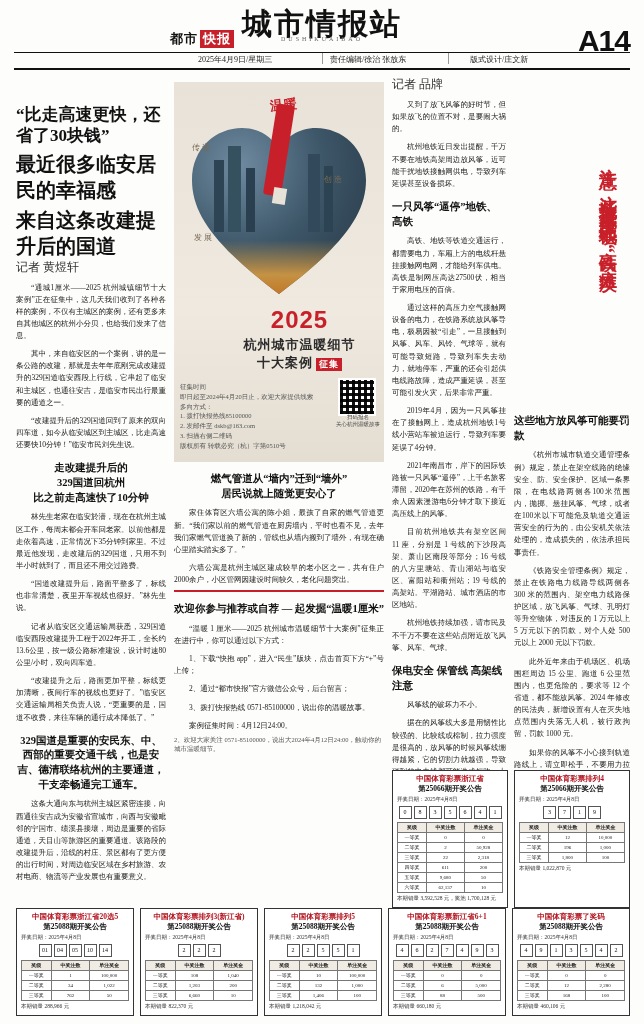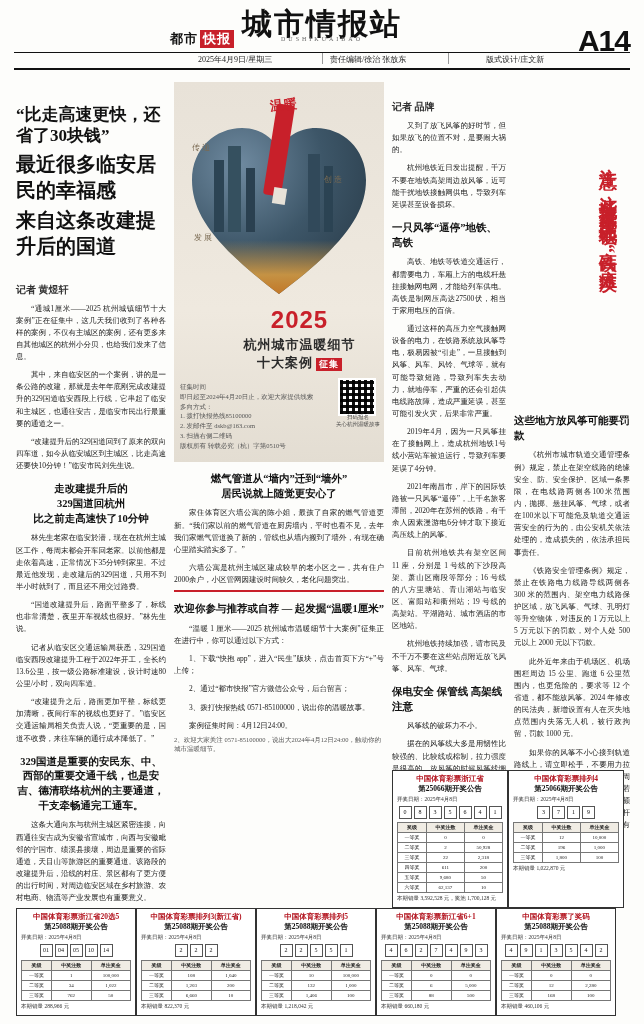--- a/index.html
+++ b/index.html
@@ -9,35 +9,35 @@
   
   .masthead{position:absolute;left:0;top:0;width:644px;height:62px;}
   .mast-title{position:absolute;left:0;top:4px;width:644px;text-align:center;font-family:"Liberation Serif",serif;font-size:30px;font-weight:bold;letter-spacing:2px;color:#111;}
   .mast-pinyin{position:absolute;left:0;top:36px;width:644px;text-align:center;font-size:6px;letter-spacing:3px;color:#666;}
   .mast-logo{position:absolute;left:170px;top:30px;font-size:13px;font-weight:bold;color:#111;letter-spacing:1px;}
   .mast-logo .kuai{display:inline-block;background:#c8202a;color:#fff;padding:0 3px;margin-left:2px;}
   .mast-rule{position:absolute;left:14px;top:52px;width:616px;height:1px;background:#111;}
   .mast-meta{position:absolute;top:54px;font-size:8px;color:#222;}
   .mast-date{left:198px;}
   .mast-editor{left:330px;}
-  .mast-design{left:452px;padding-left:34px;}
+  .mast-design{left:436px;padding-left:34px;}
   .mast-sep1{position:absolute;left:322px;top:53px;width:1px;height:11px;background:#999;}
   .mast-sep2{position:absolute;left:448px;top:53px;width:1px;height:11px;background:#999;}
   .pagenum{position:absolute;right:14px;top:24px;font-size:30px;font-weight:bold;font-family:"Liberation Sans",sans-serif;letter-spacing:-1px;color:#111;}
   .mast-rule2{position:absolute;left:14px;top:68px;width:616px;height:2px;background:#111;}
 
   
   .colA{position:absolute;left:16px;top:76px;width:150px;}
   .colB{position:absolute;left:174px;top:76px;width:210px;}
   .colC{position:absolute;left:392px;top:76px;width:114px;}
   .colD{position:absolute;left:514px;top:76px;width:116px;}
 
   .hl1{font-size:17px;font-weight:bold;line-height:1.25;letter-spacing:0px;color:#111;margin-top:28px;}
   .hl2{font-size:20px;font-weight:bold;line-height:1.3;color:#111;margin-top:4px;}
-  .byline{font-size:10px;color:#333;margin-top:24px;font-weight:bold;}
+  .byline{font-size:12px;color:#333;margin-top:0;}
   .bodytext{font-size:7.5px;line-height:1.62;text-align:justify;color:#1a1a1a;margin-top:6px;text-indent:2em;}
   .subhead{font-size:10.5px;font-weight:bold;line-height:1.4;margin-top:10px;color:#111;text-align:center;}
   .subhead.left{text-align:left;}
 
   
   .vhead{position:absolute;right:10px;top:78px;writing-mode:vertical-rl;font-size:18px;font-weight:bold;letter-spacing:3px;color:#c8202a;line-height:1.35;height:330px;}
 
   
   .art{position:relative;width:210px;height:380px;margin-top:6px;background:linear-gradient(180deg,#e8e2d8 0%,#efe9df 60%,#e3ddd2 100%);overflow:hidden;border:0;}
   .art-heart{position:absolute;left:14px;top:26px;width:182px;height:190px;background:
@@ -63,21 +63,21 @@
   .art-l2{font-size:13px;font-weight:bold;color:#2b2b2b;letter-spacing:1px;}
   .art-l2 .redbox{display:inline-block;background:#c8202a;color:#fff;font-size:9px;padding:0 3px;vertical-align:middle;margin-left:3px;}
   .art-foot{position:absolute;left:6px;top:300px;width:200px;font-size:6.5px;color:#555;line-height:1.5;}
   .art-qr{position:absolute;right:8px;top:296px;width:34px;height:34px;background:
     repeating-linear-gradient(90deg,#111 0 3px,#fff 3px 6px),
     repeating-linear-gradient(0deg,#111 0 3px,#fff 3px 6px);
     background-blend-mode:multiply;border:2px solid #fff;}
   .art-qr-cap{position:absolute;right:4px;top:332px;width:44px;font-size:5.5px;color:#444;text-align:center;line-height:1.3;}
 
   
-  .lotto-row{position:absolute;left:16px;width:614px;display:flex;}
+  .lotto-row{position:absolute;left:16px;width:614px;display:flex;gap:6px;}
   .lotto{border:1px solid #333;background:#fff;padding:3px 4px 4px;box-sizing:border-box;}
   .lotto-t1{font-size:7.5px;font-weight:bold;color:#b3141f;text-align:center;line-height:1.25;}
   .lotto-t2{font-size:7.5px;font-weight:bold;color:#111;text-align:center;line-height:1.3;margin-top:1px;}
   .lotto-sub{font-size:5.5px;color:#333;margin-top:2px;line-height:1.4;}
   .lotto-nums{display:flex;gap:2px;margin-top:2px;justify-content:center;}
   .lotto-nums span{display:inline-block;width:11px;height:11px;line-height:11px;text-align:center;font-size:6px;border:1px solid #555;background:#fff;}
   table.lt{border-collapse:collapse;width:100%;margin-top:3px;}
   table.lt td,table.lt th{border:1px solid #777;font-size:5px;padding:0;text-align:center;height:9px;color:#222;font-weight:normal;}
   table.lt th{background:#f0ece4;font-weight:bold;}
 

